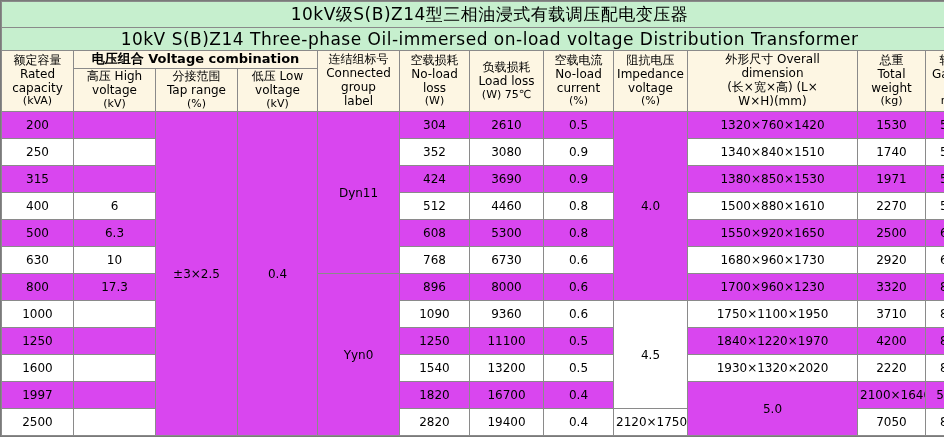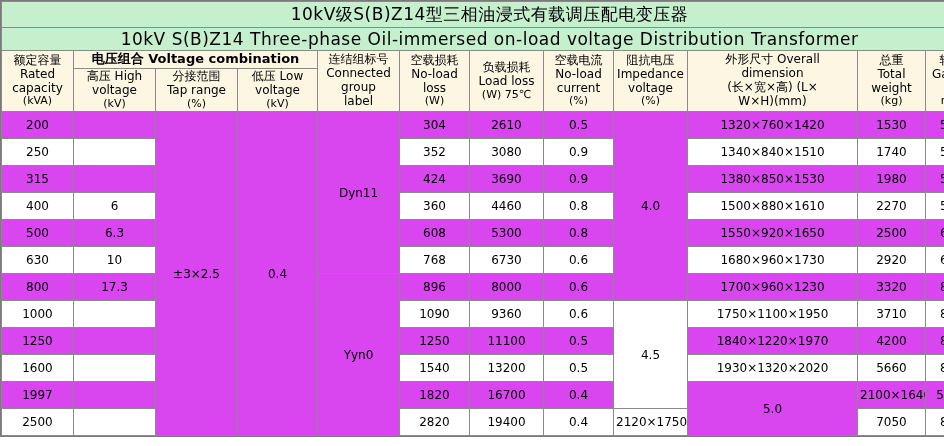--- a/index.html
+++ b/index.html
@@ -201,28 +201,28 @@
         <td>550</td>
       </tr>
 
       <tr class="body-row alt">
         <td>315</td>
         <td></td>
         <td>424</td>
         <td>3690</td>
         <td>0.9</td>
         <td>1380×850×1530</td>
-        <td>1980</td>
+        <td>1971</td>
         <td>550</td>
       </tr>
 
       <tr class="body-row">
         <td>400</td>
         <td>6</td>
-        <td>360</td>
+        <td>512</td>
         <td>4460</td>
         <td>0.8</td>
         <td>1500×880×1610</td>
         <td>2270</td>
         <td>550</td>
       </tr>
 
       <tr class="body-row alt">
         <td>500</td>
         <td>6.3</td>
@@ -280,21 +280,21 @@
         <td>820</td>
       </tr>
 
       <tr class="body-row">
         <td>1600</td>
         <td></td>
         <td>1540</td>
         <td>13200</td>
         <td>0.5</td>
         <td>1930×1320×2020</td>
-        <td>5660</td>
+        <td>2220</td>
         <td>820</td>
       </tr>
 
       <tr class="body-row alt">
         <td>1997</td>
         <td></td>
         <td>1820</td>
         <td>16700</td>
         <td>0.4</td>
         <td rowspan="2">5.0</td>

